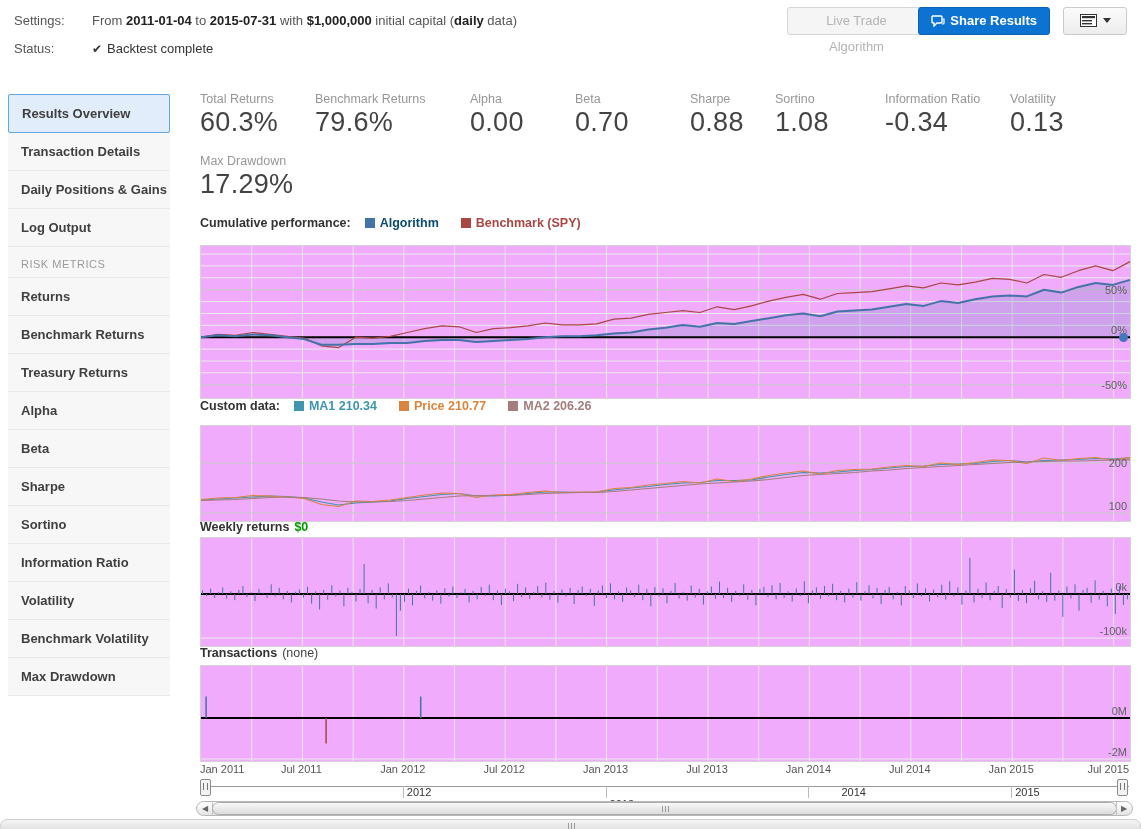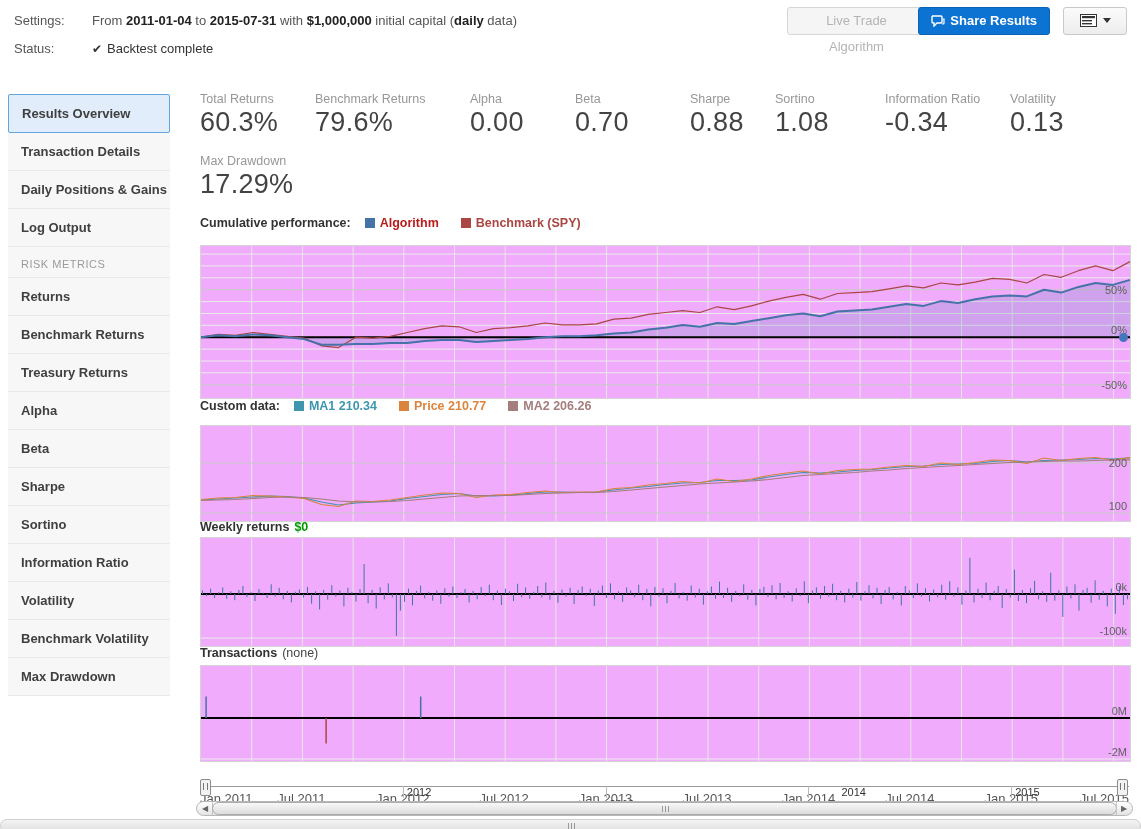--- a/index.html
+++ b/index.html
@@ -57,21 +57,21 @@
        padding:0 11px;font-size:12.5px;line-height:23px;color:#555;cursor:pointer;
        background:linear-gradient(#fafafa,#ebebeb);}
   .rng-btn:first-of-type{border-left:1px solid #c9c9c9;border-radius:3px 0 0 3px;}
   .rng-btn:last-of-type{border-radius:0 3px 3px 0;}
   .rng-btn.active{background:#dfe6ee;color:#222;font-weight:bold;}
   .green{color:#090;}
   .muted{color:#444;font-weight:normal;}
   #end-dot{position:absolute;width:9px;height:9px;border-radius:50%;background:#4477bb;}
 
   
-  #xaxis{position:absolute;left:200px;top:791px;width:929px;height:14px;font-size:13px;color:#555;}
+  #xaxis{position:absolute;left:200px;top:763px;width:929px;height:14px;font-size:11px;color:#555;}
   #xaxis span{position:absolute;top:0;white-space:nowrap;}
   #navigator{position:absolute;left:200px;top:782px;width:929px;height:18px;}
   #nav-line{position:absolute;left:0;right:0;top:4px;border-top:1px solid #9a9a9a;}
   .nav-tick{position:absolute;top:4px;width:1px;height:12px;background:#bbb;}
   .nav-year{position:absolute;top:4px;font-size:11px;color:#333;padding-left:4px;}
   .nav-handle{position:absolute;top:-3px;width:9px;height:15px;background:#f2f2f2;
        border:1px solid #8c8c8c;border-radius:2px;cursor:ew-resize;}
   .nav-handle i{display:block;width:3px;height:7px;margin:3px auto 0;
        border-left:1px solid #777;border-right:1px solid #777;}
   #h-scrollbar{position:absolute;left:196px;top:801px;width:937px;height:15px;box-sizing:border-box;
@@ -177,21 +177,21 @@
         <div class="m-label">Max Drawdown</div>
         <div class="m-value">17.29%</div>
       </div>
     </div>
 
   <div class="legend-row" style="top:216px;">
     <span class="legend-title">Cumulative performance:</span>
     <span id="legend-cumulative" style="display:flex;">
         <span class="legend-item">
           <span class="legend-swatch" style="background: rgb(69, 114, 167);"></span>
-          <span style="color: #b91c1c;">Algorithm</span>
+          <span style="color: #0c4a6e;">Algorithm</span>
         </span>
         <span class="legend-item">
           <span class="legend-swatch" style="background: rgb(170, 70, 67);"></span>
           <span style="color: rgb(170, 70, 67);">Benchmark (SPY)</span>
         </span>
       </span>
   </div>
 
   <div class="chart-box" style="top:245px;width:929px;height:152px;">
     <svg width="929" height="152" viewBox="0 0 929 152">

